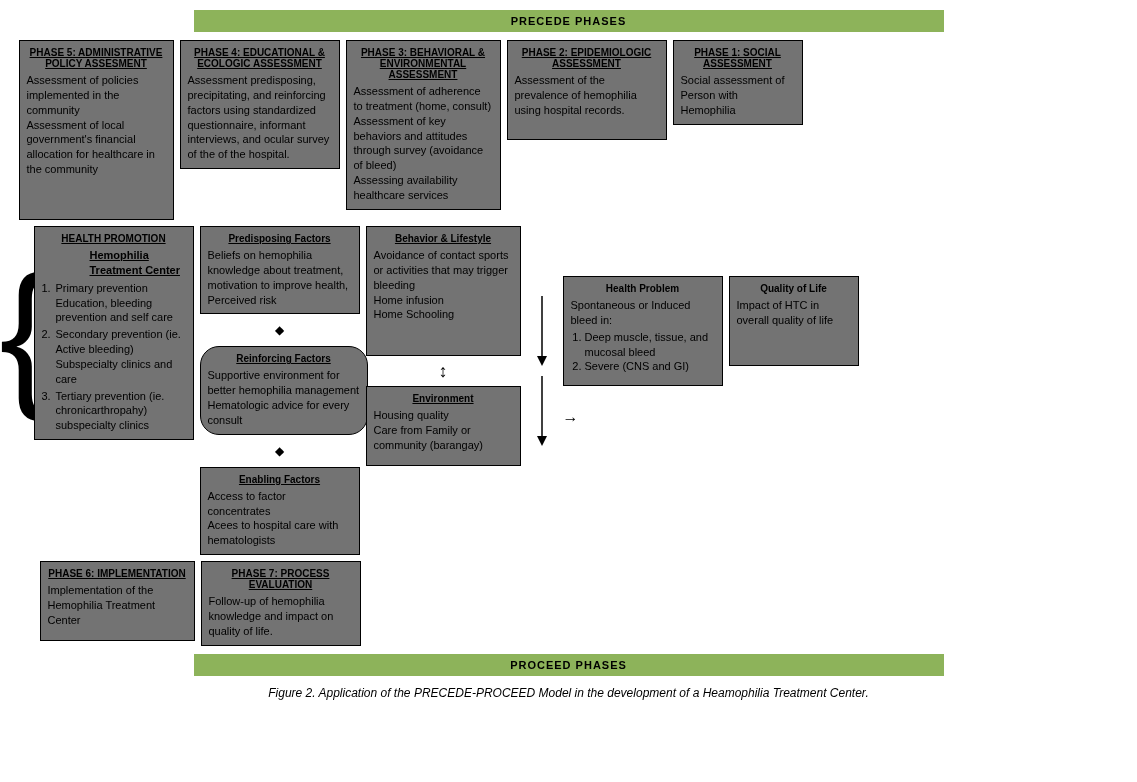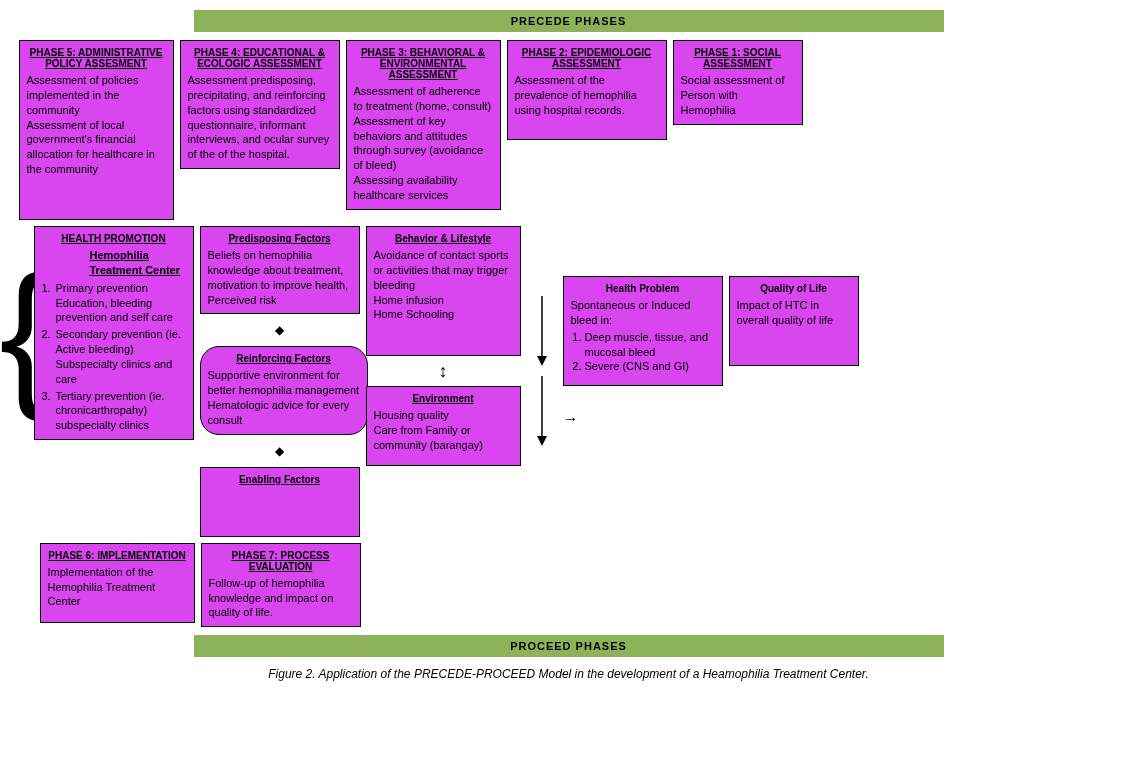--- a/index.html
+++ b/index.html
@@ -24,21 +24,21 @@
       font-weight: bold;
       font-size: 11px;
       padding: 5px;
       letter-spacing: 1px;
       width: 750px;
       margin: 0 auto 8px auto;
     }
     .box {
       border: 1.5px solid #000;
       padding: 6px 7px;
-      background: #d946ef;
+      background: #737373;
       position: relative;
     }
     .box-title {
       font-weight: bold;
       font-size: 10px;
       text-decoration: underline;
       text-align: center;
       margin-bottom: 4px;
     }
     .box-text {
@@ -223,20 +223,22 @@
       <div class="box reinforcing-box">
         <div class="box-title">Reinforcing Factors</div>
         <div class="box-text" style="white-space:pre-line;">Supportive environment for better hemophilia management
 Hematologic advice for every consult</div>
       </div>
 
       <div class="diamond"></div>
 
       <div class="box enabling-box">
         <div class="box-title">Enabling Factors</div>
+        <div class="box-text" style="white-space:pre-line;">Access to factor concentrates
+Acees to hospital care with hematologists</div>
       </div>
 
     </div>
 
     <div class="center-behaviors">
 
       <div class="box behavior-box">
         <div class="box-title">Behavior &amp; Lifestyle</div>
         <div class="box-text" style="white-space:pre-line;">Avoidance of contact sports or activities that may trigger bleeding
 Home infusion

